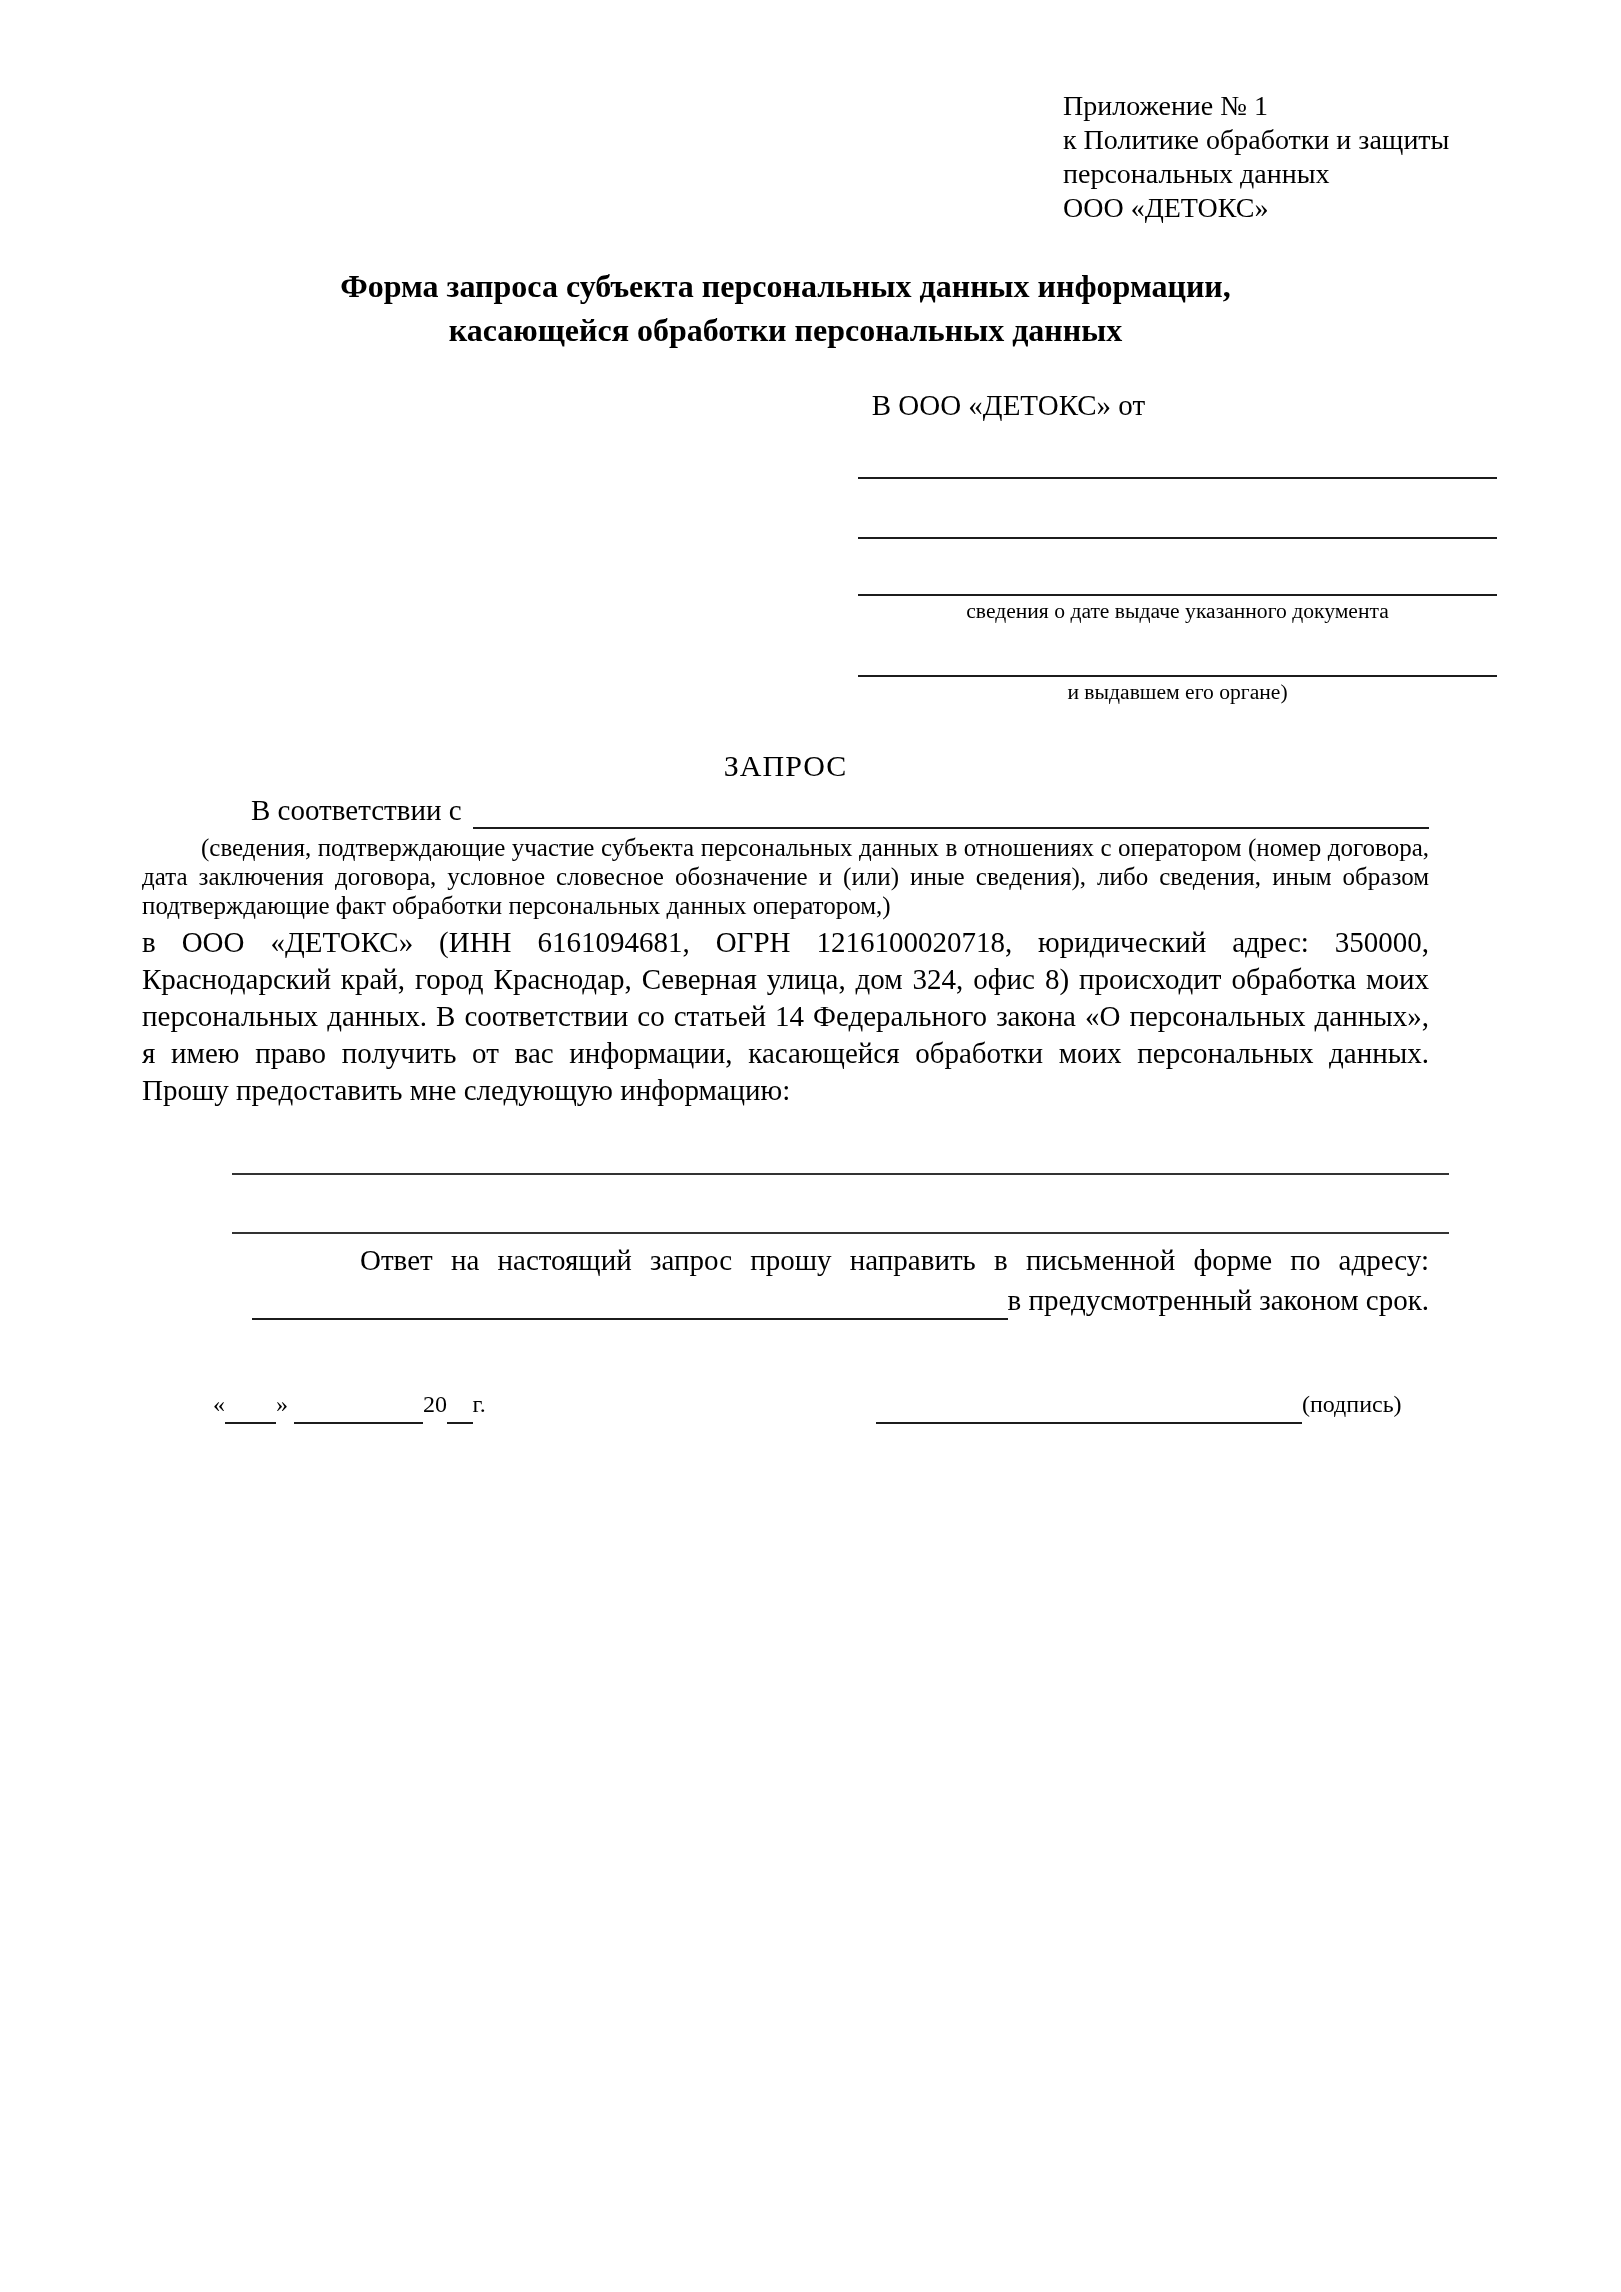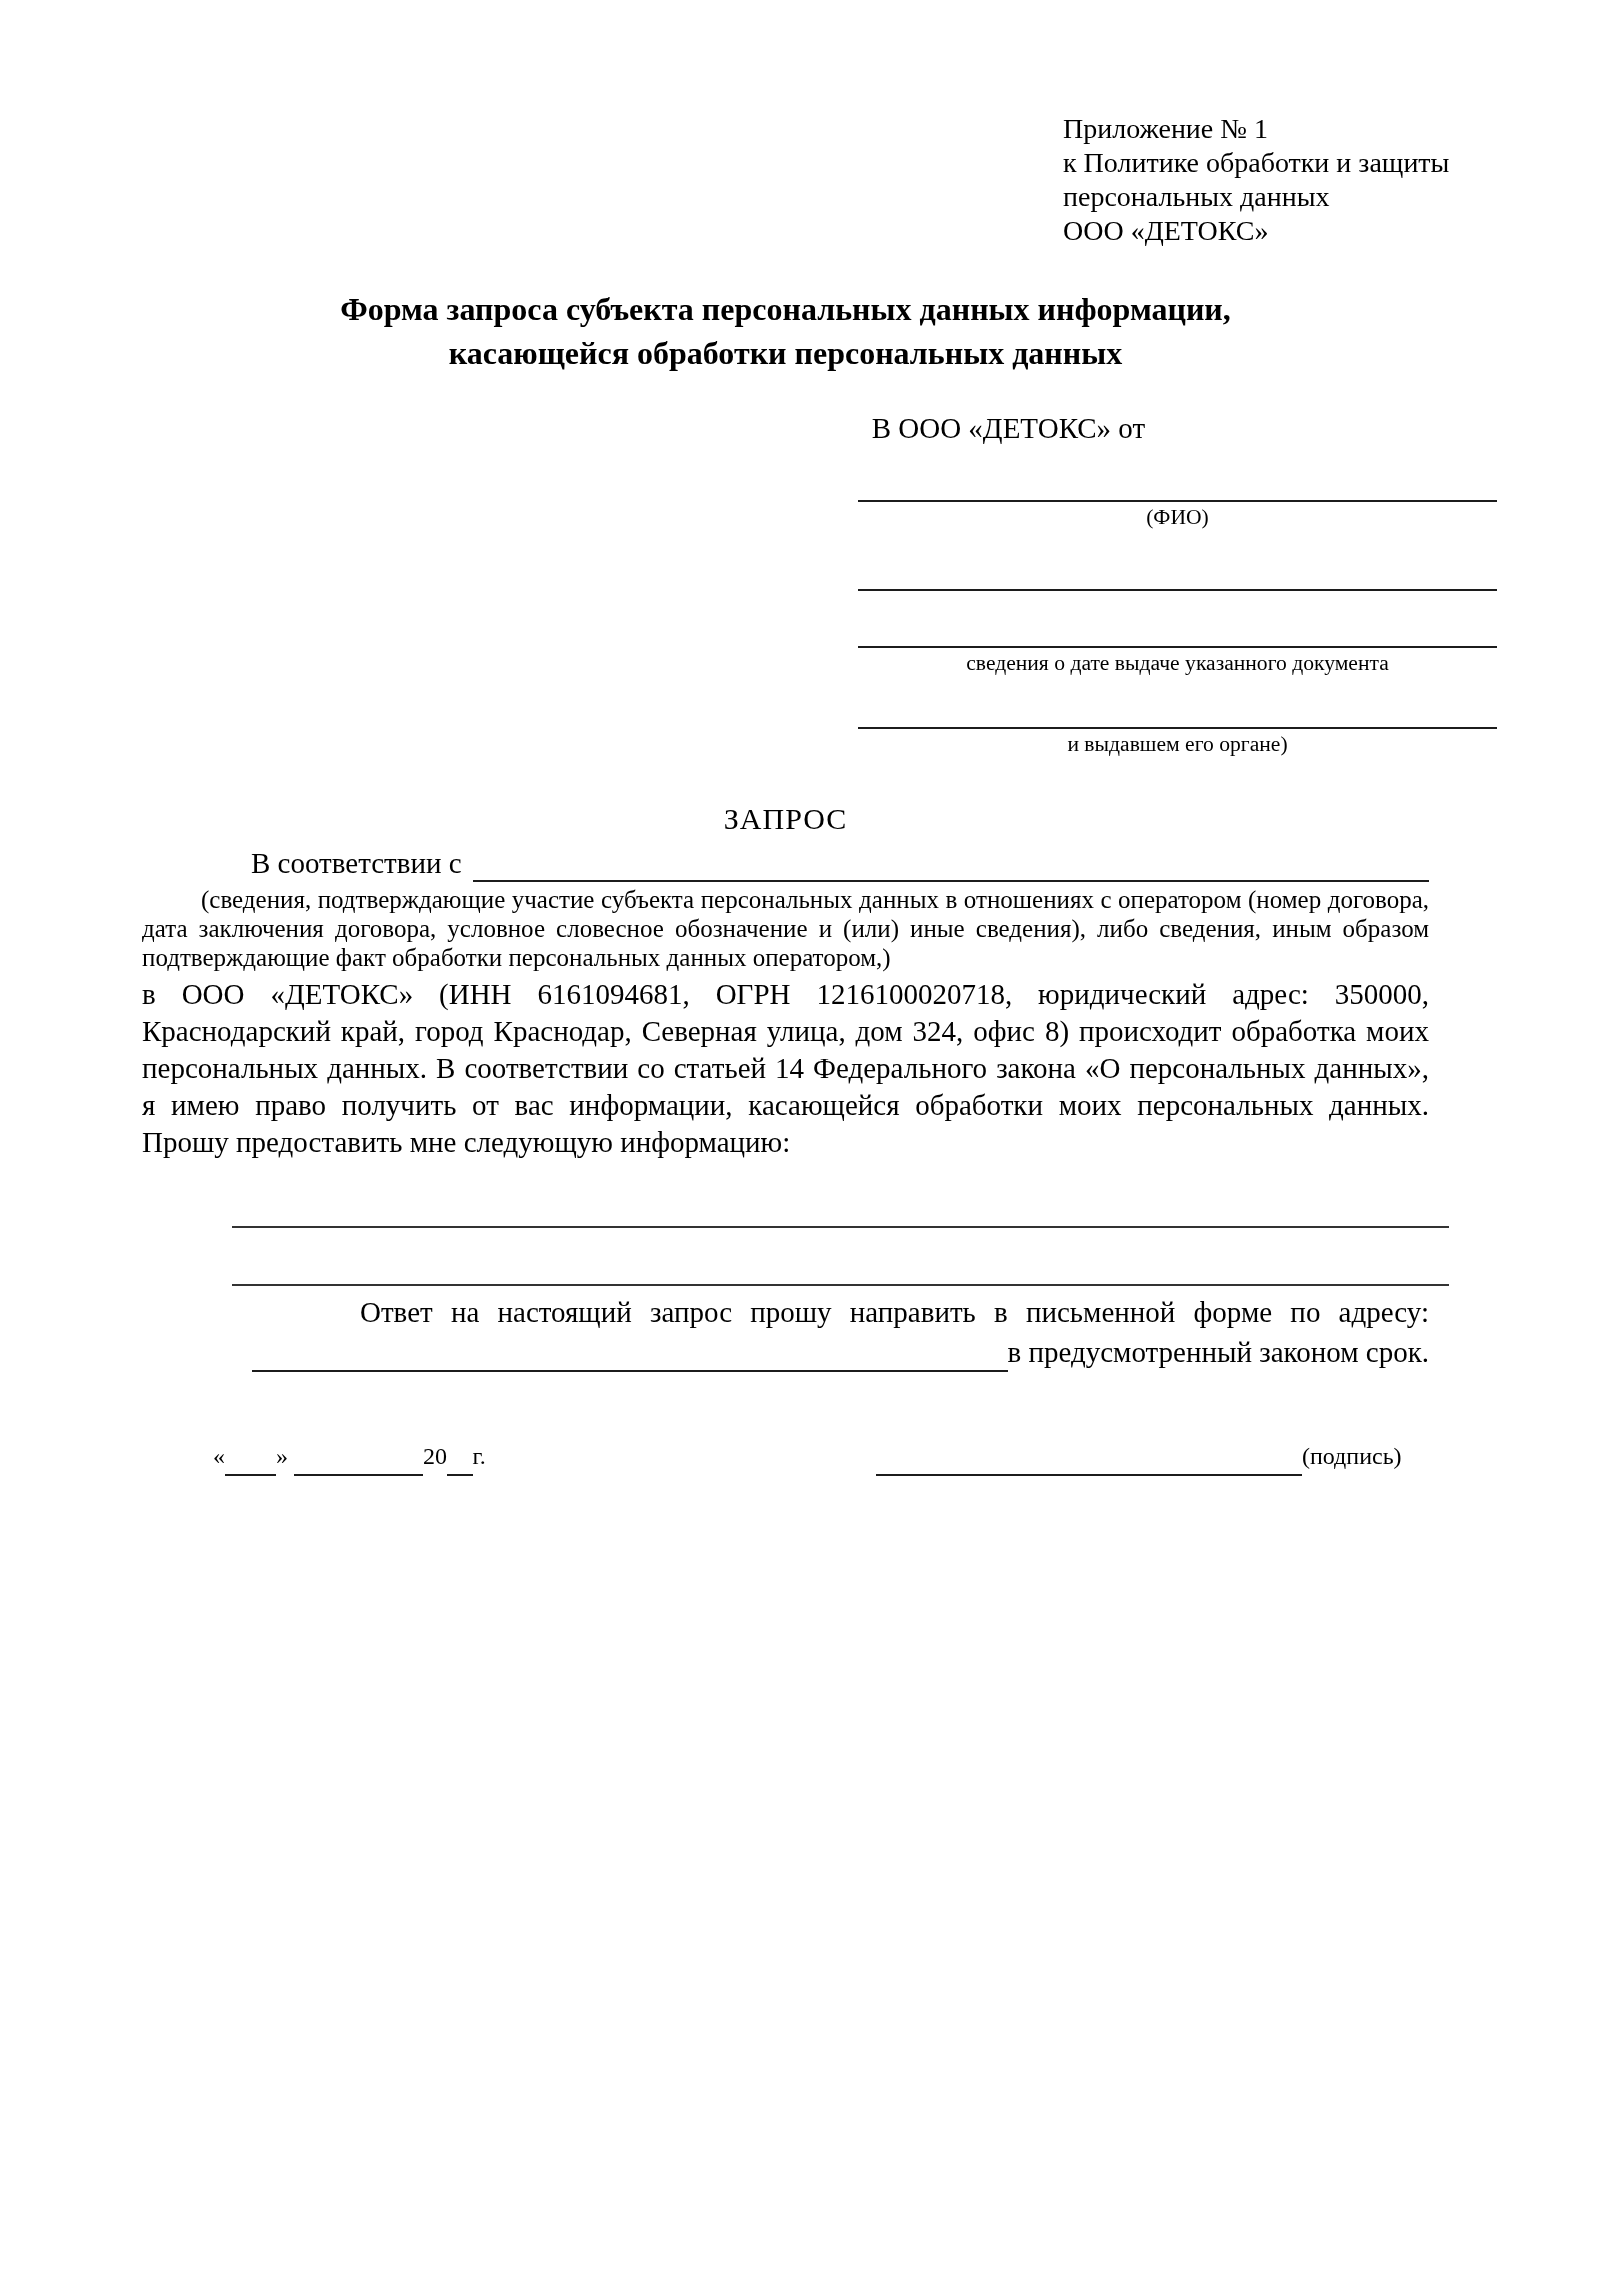--- a/index.html
+++ b/index.html
@@ -12,21 +12,21 @@
     height: 2293px;
     font-family: "Liberation Serif", "DejaVu Serif", serif;
     color: #000;
     position: relative;
     overflow: hidden;
   }
   .page {
     box-sizing: border-box;
     width: 1570px;
     height: 2293px;
-    padding: 112px 141px 0 142px;
+    padding: 89px 141px 0 142px;
   }
   
   .appendix {
     width: 421px;
     margin-left: 921px;
     font-size: 28px;
     line-height: 34px;
     white-space: nowrap;
   }
   
@@ -174,21 +174,20 @@
   <div class="doc-title">
     <div>Форма запроса субъекта персональных данных информации,</div>
     <div>касающейся обработки персональных данных</div>
   </div>
 
   <div class="recipient">
     <div class="to-line">В ООО «ДЕТОКС» от</div>
 
     <div class="gap30"></div>
     <div class="fill-line"></div>
-    <div class="fill-caption">(ФИО)</div>
 
     <div class="gap36"></div>
     <div class="fill-line"></div>
 
     <div class="gap32"></div>
     <div class="fill-line"></div>
     <div class="fill-caption">сведения о дате выдаче указанного документа</div>
 
     <div class="gap27"></div>
     <div class="fill-line"></div>

